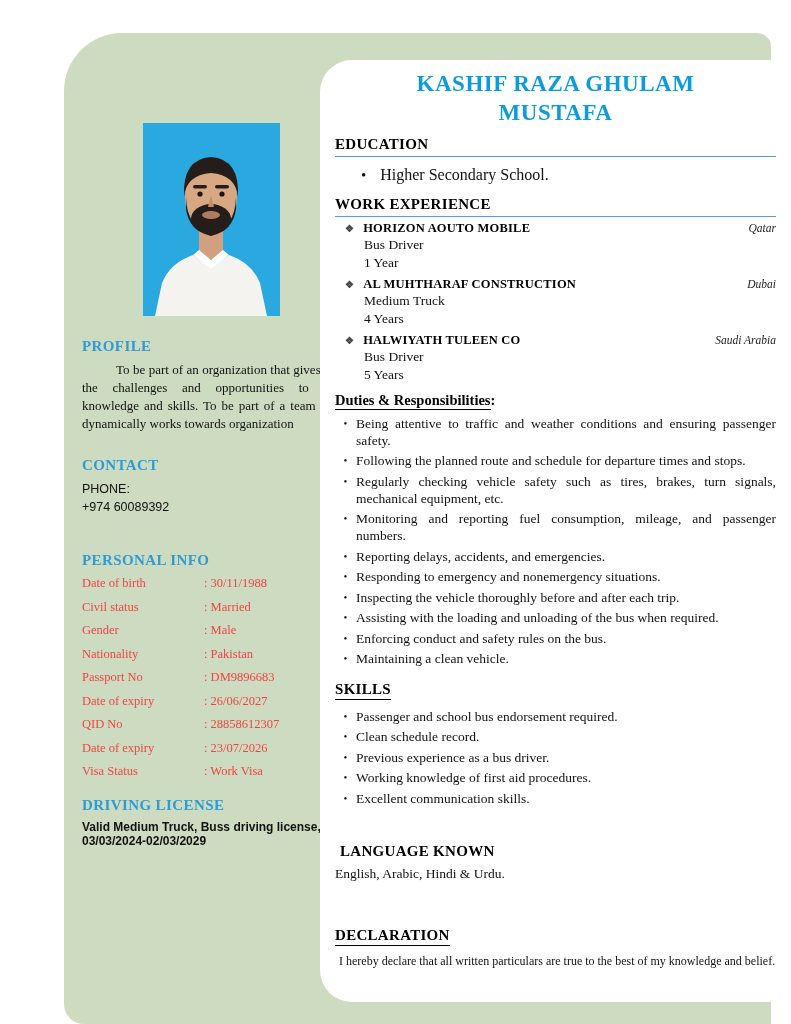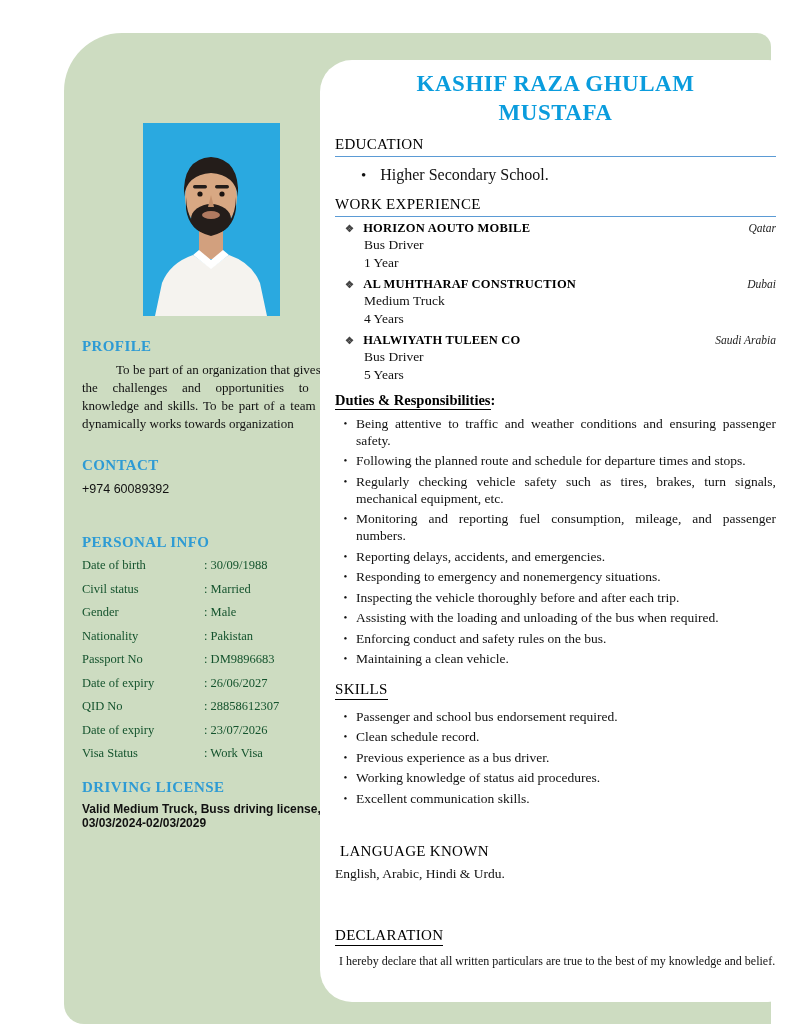--- a/index.html
+++ b/index.html
@@ -61,21 +61,21 @@
     line-height: 18px;
     color: #111;
   }
   .pinfo-sec { margin-top: 36px; }
   .pinfo-rows { margin-top: 6px; }
   .info-row {
     display: flex;
     font-size: 12.5px;
     line-height: 16px;
     margin-bottom: 7.5px;
-    color: #14532d;
+    color: #ef4444;
   }
   .info-label { width: 122px; flex: none; }
   .info-value { flex: 1; }
   .dl-sec { margin-top: 18px; }
   .dl-text {
     font-family: "Liberation Sans", sans-serif;
     font-weight: bold;
     font-size: 12px;
     line-height: 14px;
     color: #111;
@@ -98,21 +98,21 @@
     font-weight: bold;
     font-size: 23px;
     line-height: 1.26;
     text-align: center;
     letter-spacing: 0.5px;
     max-width: 330px;
     margin: 2px auto 6px auto;
   }
   .sec-h {
     font-size: 15px;
-    font-weight: normal;
+    font-weight: bold;
     color: #000;
     letter-spacing: 0.3px;
     border-bottom: 1.5px solid #5b9bd5;
     padding-bottom: 3px;
     margin-top: 8px;
   }
   .sec-h.no-line { border-bottom: none; padding-bottom: 0; margin-top: 36px; }
   .edu-item {
     display: flex;
     align-items: baseline;
@@ -235,29 +235,30 @@
       </svg>
     </div>
 
     <section>
       <h2 class="side-h">PROFILE</h2>
       <p class="profile-text">To be part of an organization that gives me the challenges and opportunities to my knowledge and skills. To be part of a team that dynamically works towards organization</p>
     </section>
 
     <section class="contact-sec">
       <h2 class="side-h">CONTACT</h2>
+      <div class="contact-line">PHONE:</div>
       <div class="contact-line">+974 60089392</div>
     </section>
 
     <section class="pinfo-sec">
       <h2 class="side-h">PERSONAL INFO</h2>
       <div class="pinfo-rows">
         <div class="info-row">
           <span class="info-label">Date of birth</span>
-          <span class="info-value">: 30/09/1988</span>
+          <span class="info-value">: 30/11/1988</span>
         </div>
         <div class="info-row">
           <span class="info-label">Civil status</span>
           <span class="info-value">: Married</span>
         </div>
         <div class="info-row">
           <span class="info-label">Gender</span>
           <span class="info-value">: Male</span>
         </div>
         <div class="info-row">
@@ -395,21 +396,21 @@
         <li>
             <span class="dot">•</span>
             <span class="txt">Clean schedule record.</span>
           </li>
         <li>
             <span class="dot">•</span>
             <span class="txt">Previous experience as a bus driver.</span>
           </li>
         <li>
             <span class="dot">•</span>
-            <span class="txt">Working knowledge of status aid procedures.</span>
+            <span class="txt">Working knowledge of first aid procedures.</span>
           </li>
         <li>
             <span class="dot">•</span>
             <span class="txt">Excellent communication skills.</span>
           </li>
       </ul>
     </section>
 
     <section class="lang-sec">
       <h2 class="sec-h no-line">LANGUAGE KNOWN</h2>

